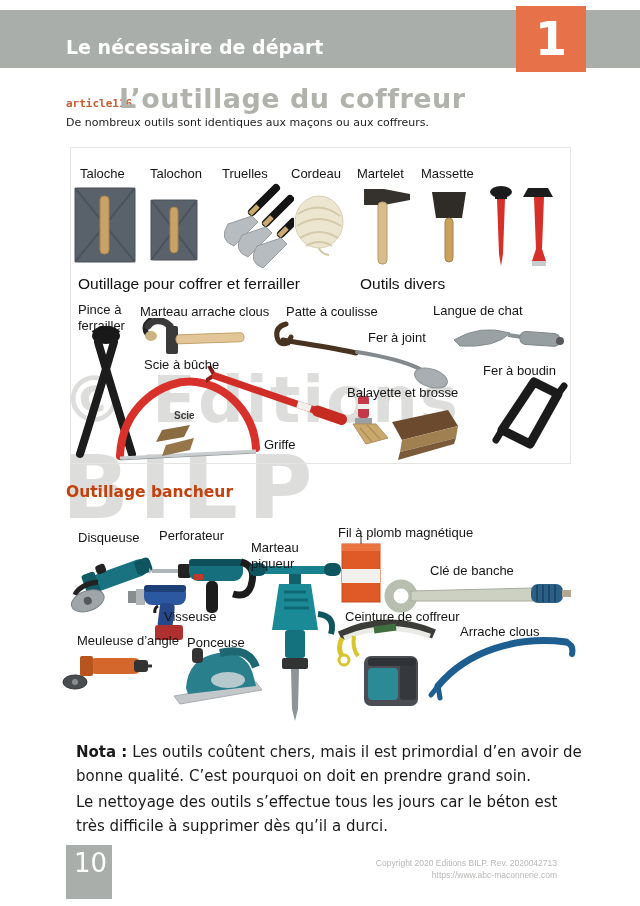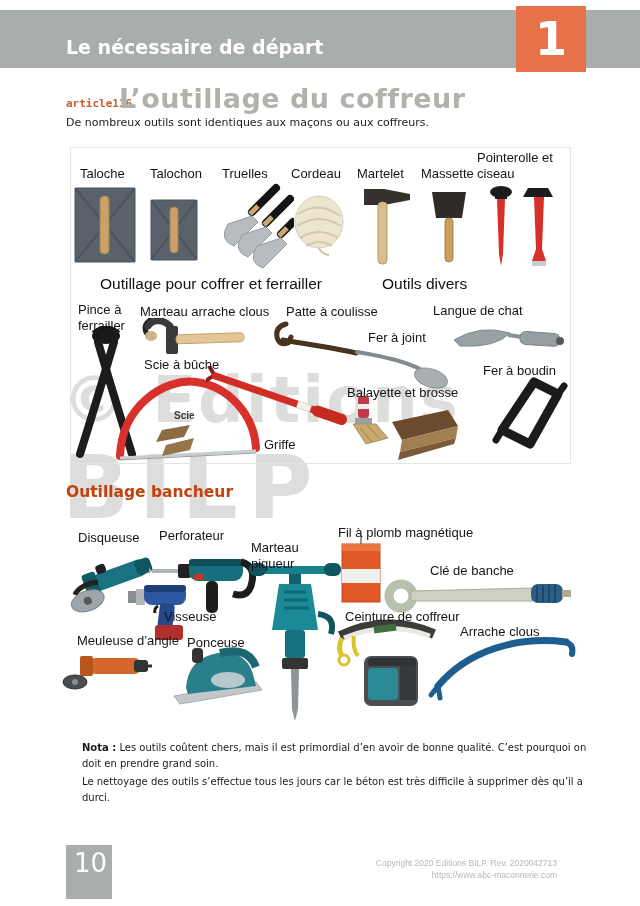--- a/index.html
+++ b/index.html
@@ -18,32 +18,32 @@
         font-family:"DejaVu Sans Mono","Liberation Mono",monospace;}
   .page-title{position:absolute;left:119px;top:83px;font-size:27px;font-weight:bold;color:#b0b2ac;
         font-family:"DejaVu Sans","Liberation Sans",sans-serif;letter-spacing:0.5px;}
   .intro{position:absolute;left:66px;top:116px;font-size:11px;color:#1c1c1c;
         font-family:"DejaVu Sans","Liberation Sans",sans-serif;}
   
   .panel1{position:absolute;left:70px;top:147px;width:499px;height:315px;border:1px solid #e4e4e2;
         background:transparent;z-index:2;}
   .lbl{position:absolute;font-size:13px;line-height:16px;color:#151515;white-space:nowrap;z-index:3;}
   .lbl.wrap{white-space:normal;}
-  .hd{font-size:15.5px;color:#111;margin-left:22px;}
+  .hd{font-size:15.5px;color:#111;}
   .img{position:absolute;z-index:2;}
   
   .wm{position:absolute;z-index:1;font-weight:bold;color:rgba(165,165,162,0.38);
       font-family:"DejaVu Sans","Liberation Sans",sans-serif;line-height:1;white-space:nowrap;}
   .wm1{left:62px;top:368px;font-size:64px;letter-spacing:2px;}
   .wm2{left:62px;top:444px;font-size:88px;letter-spacing:10px;}
   
   .sec2{position:absolute;left:66px;top:483px;font-size:15.5px;font-weight:bold;color:#c2410c;z-index:3;
         font-family:"DejaVu Sans","Liberation Sans",sans-serif;}
   
-  .nota{position:absolute;left:82px;top:740px;width:512px;font-size:10px;line-height:1.6;color:#1a1a1a;
+  .nota{position:absolute;left:76px;top:740px;width:512px;font-size:15px;line-height:1.6;color:#1a1a1a;
         font-family:"DejaVu Sans","Liberation Sans",sans-serif;z-index:2;}
   .nota p{margin:0 0 2px 0;}
   
   .pagenum-box{position:absolute;left:66px;top:845px;width:46px;height:54px;background:#a9aeaa;}
   .pagenum{position:absolute;left:8px;top:3px;font-size:26px;color:#ffffff;
         font-family:"DejaVu Sans","Liberation Sans",sans-serif;}
   .copyright{position:absolute;right:83px;top:857px;text-align:right;font-size:8.5px;line-height:1.45;
         color:#b6b8b4;z-index:2;}
 </style>
 </head>
@@ -65,21 +65,20 @@
   <div class="wm wm2">BILP</div>
 
   <div class="panel1"></div>
 
   <div class="lbl" style="left:80px;top:166px">Taloche</div>
   <div class="lbl" style="left:150px;top:166px">Talochon</div>
   <div class="lbl" style="left:222px;top:166px">Truelles</div>
   <div class="lbl" style="left:291px;top:166px">Cordeau</div>
   <div class="lbl" style="left:357px;top:166px">Martelet</div>
   <div class="lbl" style="left:421px;top:166px">Massette</div>
-  <div class="lbl wrap" style="left:477px;top:150px;width:86px">Pointerolle et ciseau</div>
 
   <svg class="img" style="left:73px;top:186px" width="64" height="78" viewBox="0 0 64 78">
     <rect x="2" y="2" width="60" height="74" rx="2" fill="#59616b" stroke="#49525b"></rect>
     <path d="M2,2 L32,39 L62,2 M2,76 L32,39 L62,76" stroke="#4a525c" stroke-width="2" fill="none"></path>
     <rect x="27" y="10" width="9" height="58" rx="4" fill="#c8a266" stroke="#a8824a"></rect>
   </svg>
   <svg class="img" style="left:149px;top:198px" width="50" height="64" viewBox="0 0 50 64">
     <rect x="2" y="2" width="46" height="60" rx="2" fill="#59616b" stroke="#49525b"></rect>
     <path d="M2,2 L25,32 L48,2 M2,62 L25,32 L48,62" stroke="#4a525c" stroke-width="2" fill="none"></path>
     <rect x="21" y="9" width="8" height="46" rx="4" fill="#c8a266" stroke="#a8824a"></rect>

